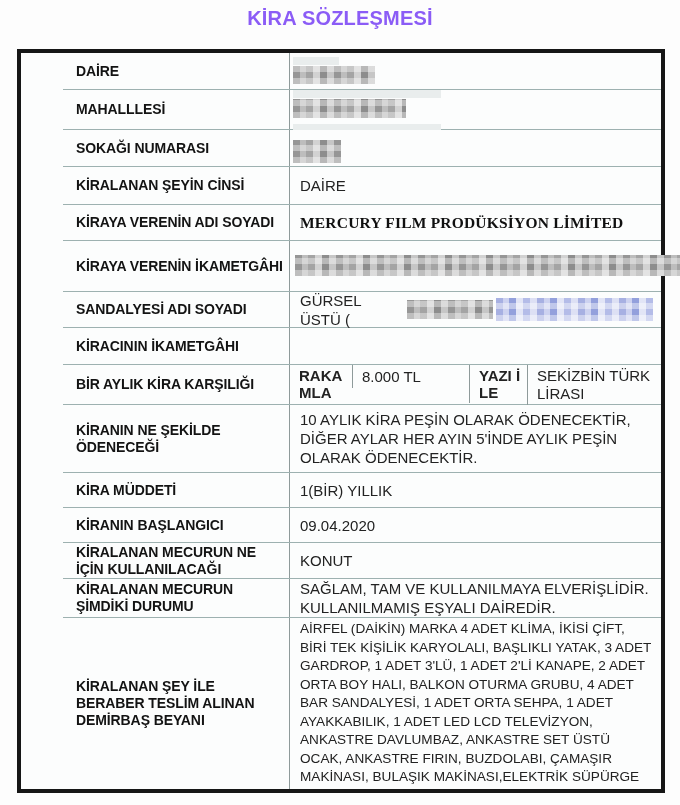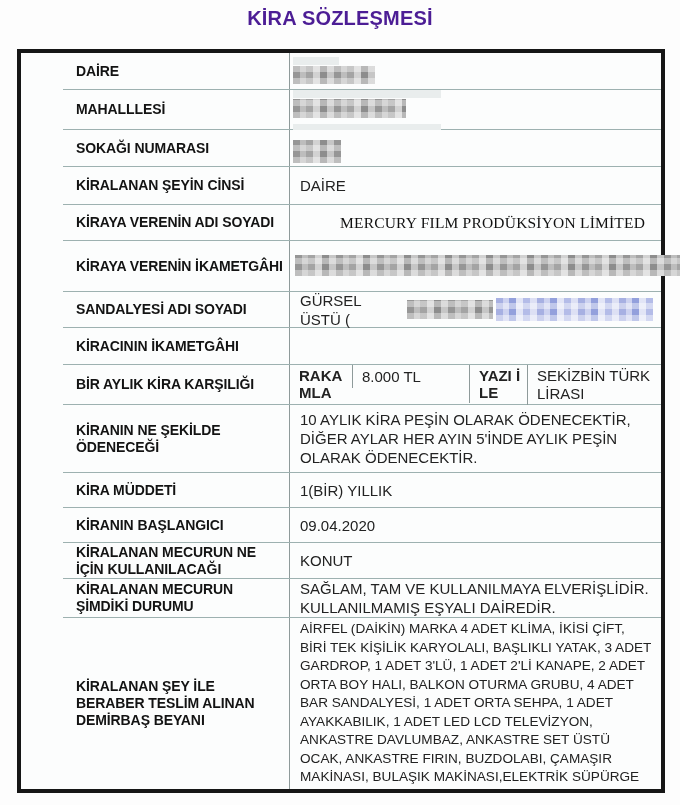--- a/index.html
+++ b/index.html
@@ -4,21 +4,21 @@
 <style>
   html,body{margin:0;padding:0;}
   body{
     width:680px;height:805px;position:relative;overflow:hidden;
     background:#fdfdfd;
     font-family:"Liberation Sans", sans-serif;
     color:#1c1c1c;
   }
   .page-title{
     text-align:center;font-weight:bold;font-size:20px;letter-spacing:.2px;
-    margin:7px 0 0 0;color:#4c1d95;
+    margin:7px 0 0 0;color:#8b5cf6;
   }
   .doc-table{
     position:absolute;left:17px;top:49px;width:648px;box-sizing:border-box;
     border:4px solid #161616;background:#fcfdfd;padding-left:42px;
   }
   .row{display:flex;box-sizing:border-box;border-bottom:1px solid #9db1b0;}
   .row:last-child{border-bottom:none;}
   .lbl{
     width:227px;box-sizing:border-box;flex:none;
     border-right:1px solid #8e9a9a;
@@ -27,21 +27,21 @@
     font-weight:bold;font-size:14px;line-height:17px;letter-spacing:-0.1px;color:#131313;
   }
   .val{
     flex:1;position:relative;box-sizing:border-box;
     display:flex;align-items:center;
     padding:2px 8px 2px 10px;
     font-size:15px;line-height:19px;color:#222;
   }
   .h37{height:37px}.h40{height:40px}.h38{height:38px}.h36{height:36px}
   .h51{height:51px}.h35{height:35px}.h68{height:68px}.h39{height:39px}.h171{height:171px}
-  .serif-bold{font-family:"Liberation Serif", serif;font-weight:normal;font-size:15.5px;letter-spacing:.2px;color:#101010;margin-left:40px;}
+  .serif-bold{font-family:"Liberation Serif", serif;font-weight:bold;font-size:15.5px;letter-spacing:.2px;color:#101010;}
   .small-val{font-size:13.6px;line-height:18.5px;}
   
   .val.split{padding:0;align-items:flex-start;}
   .sub{box-sizing:border-box;display:flex;align-items:center;padding:2px 4px 2px 9px;}
   .sub+.sub{border-left:1px solid #8e9a9a;}
   .sub.b{font-weight:bold;word-break:break-all;line-height:17px;}
   .sub1{width:62px;flex:none;}
   .sub2{width:117px;flex:none;}
   .sub3{width:58px;flex:none;line-height:17px;}
   .sub4{flex:1;line-height:18px;}

